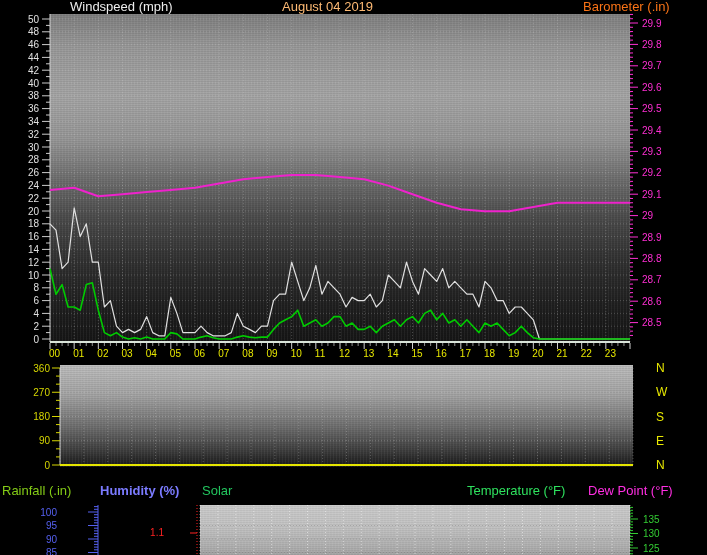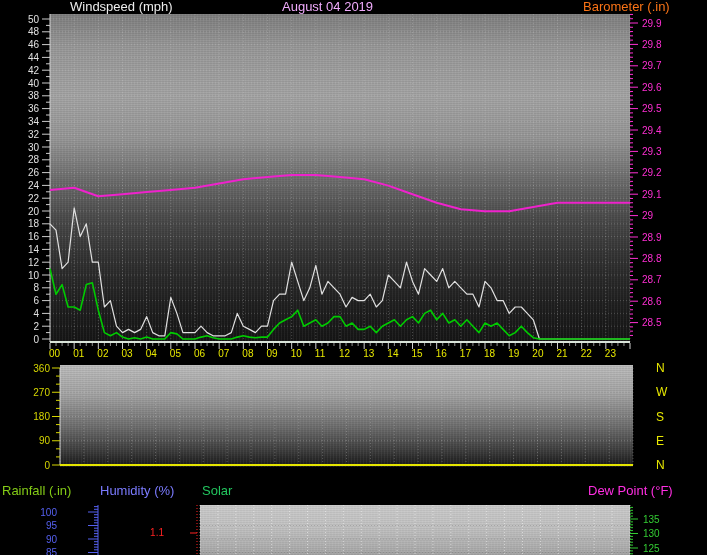--- a/index.html
+++ b/index.html
@@ -36,21 +36,21 @@
   #l-hum{left:100px;}
   #l-solar{left:173px;}
   #l-temp{left:467px;}
   #l-dew{left:588px;text-align:right;}
 </style>
 </head>
 <body>
 
 <div id="screen">
   <div class="hdr" id="t-wind" style="color: rgb(237, 237, 237);">Windspeed (mph)</div>
-  <div class="hdr" id="t-date" style="color: #f0abfc;">August 04 2019</div>
+  <div class="hdr" id="t-date" style="color: #fdba74;">August 04 2019</div>
   <div class="hdr" id="t-baro" style="color: #f97316;">Barometer (.in)</div>
 
   <div id="bg1" class="plotbg"></div>
   <div id="bg2" class="plotbg"></div>
   <div id="bg3" class="plotbg"></div>
 
   <svg id="overlay" viewBox="0 0 707 555">
       <g>
         <line x1="50" y1="14" x2="50" y2="342" stroke="rgba(205,205,205,0.28)" stroke-width="1" stroke-dasharray="1 2"></line>
         <line x1="74.16666666666667" y1="14" x2="74.16666666666667" y2="342" stroke="rgba(205,205,205,0.28)" stroke-width="1" stroke-dasharray="1 2"></line>
@@ -546,16 +546,17 @@
         <line x1="630" y1="513.2" x2="633" y2="513.2" stroke="#33cc33" stroke-width="1"></line>
         <line x1="630" y1="510.3" x2="633" y2="510.3" stroke="#33cc33" stroke-width="1"></line>
         <line x1="630" y1="507.4" x2="633" y2="507.4" stroke="#33cc33" stroke-width="1"></line>
         <text x="643" y="522.5" fill="#33cc33" text-anchor="start" font-size="10">135</text>
         <text x="643" y="537" fill="#33cc33" text-anchor="start" font-size="10">130</text>
         <text x="643" y="551.5" fill="#33cc33" text-anchor="start" font-size="10">125</text>
       </g>
     </svg>
 
   <div class="lbl" id="l-rain" style="color: #84cc16;">Rainfall (.in)</div>
-  <div class="lbl" id="l-hum" style="color: rgb(123, 123, 255);">Humidity (%)</div>
+  <div class="lbl" id="l-hum" style="color: rgb(123, 123, 255); font-weight: bold;">Humidity (%)</div>
   <div class="lbl" id="l-solar" style="color: #22c55e; margin-left: 29px;">Solar</div>
+  <div class="lbl" id="l-temp" style="color: rgb(46, 226, 94);">Temperature (°F)</div>
   <div class="lbl" id="l-dew" style="color: rgb(255, 46, 226);">Dew Point (°F)</div>
 </div>
 
 </body></html>

